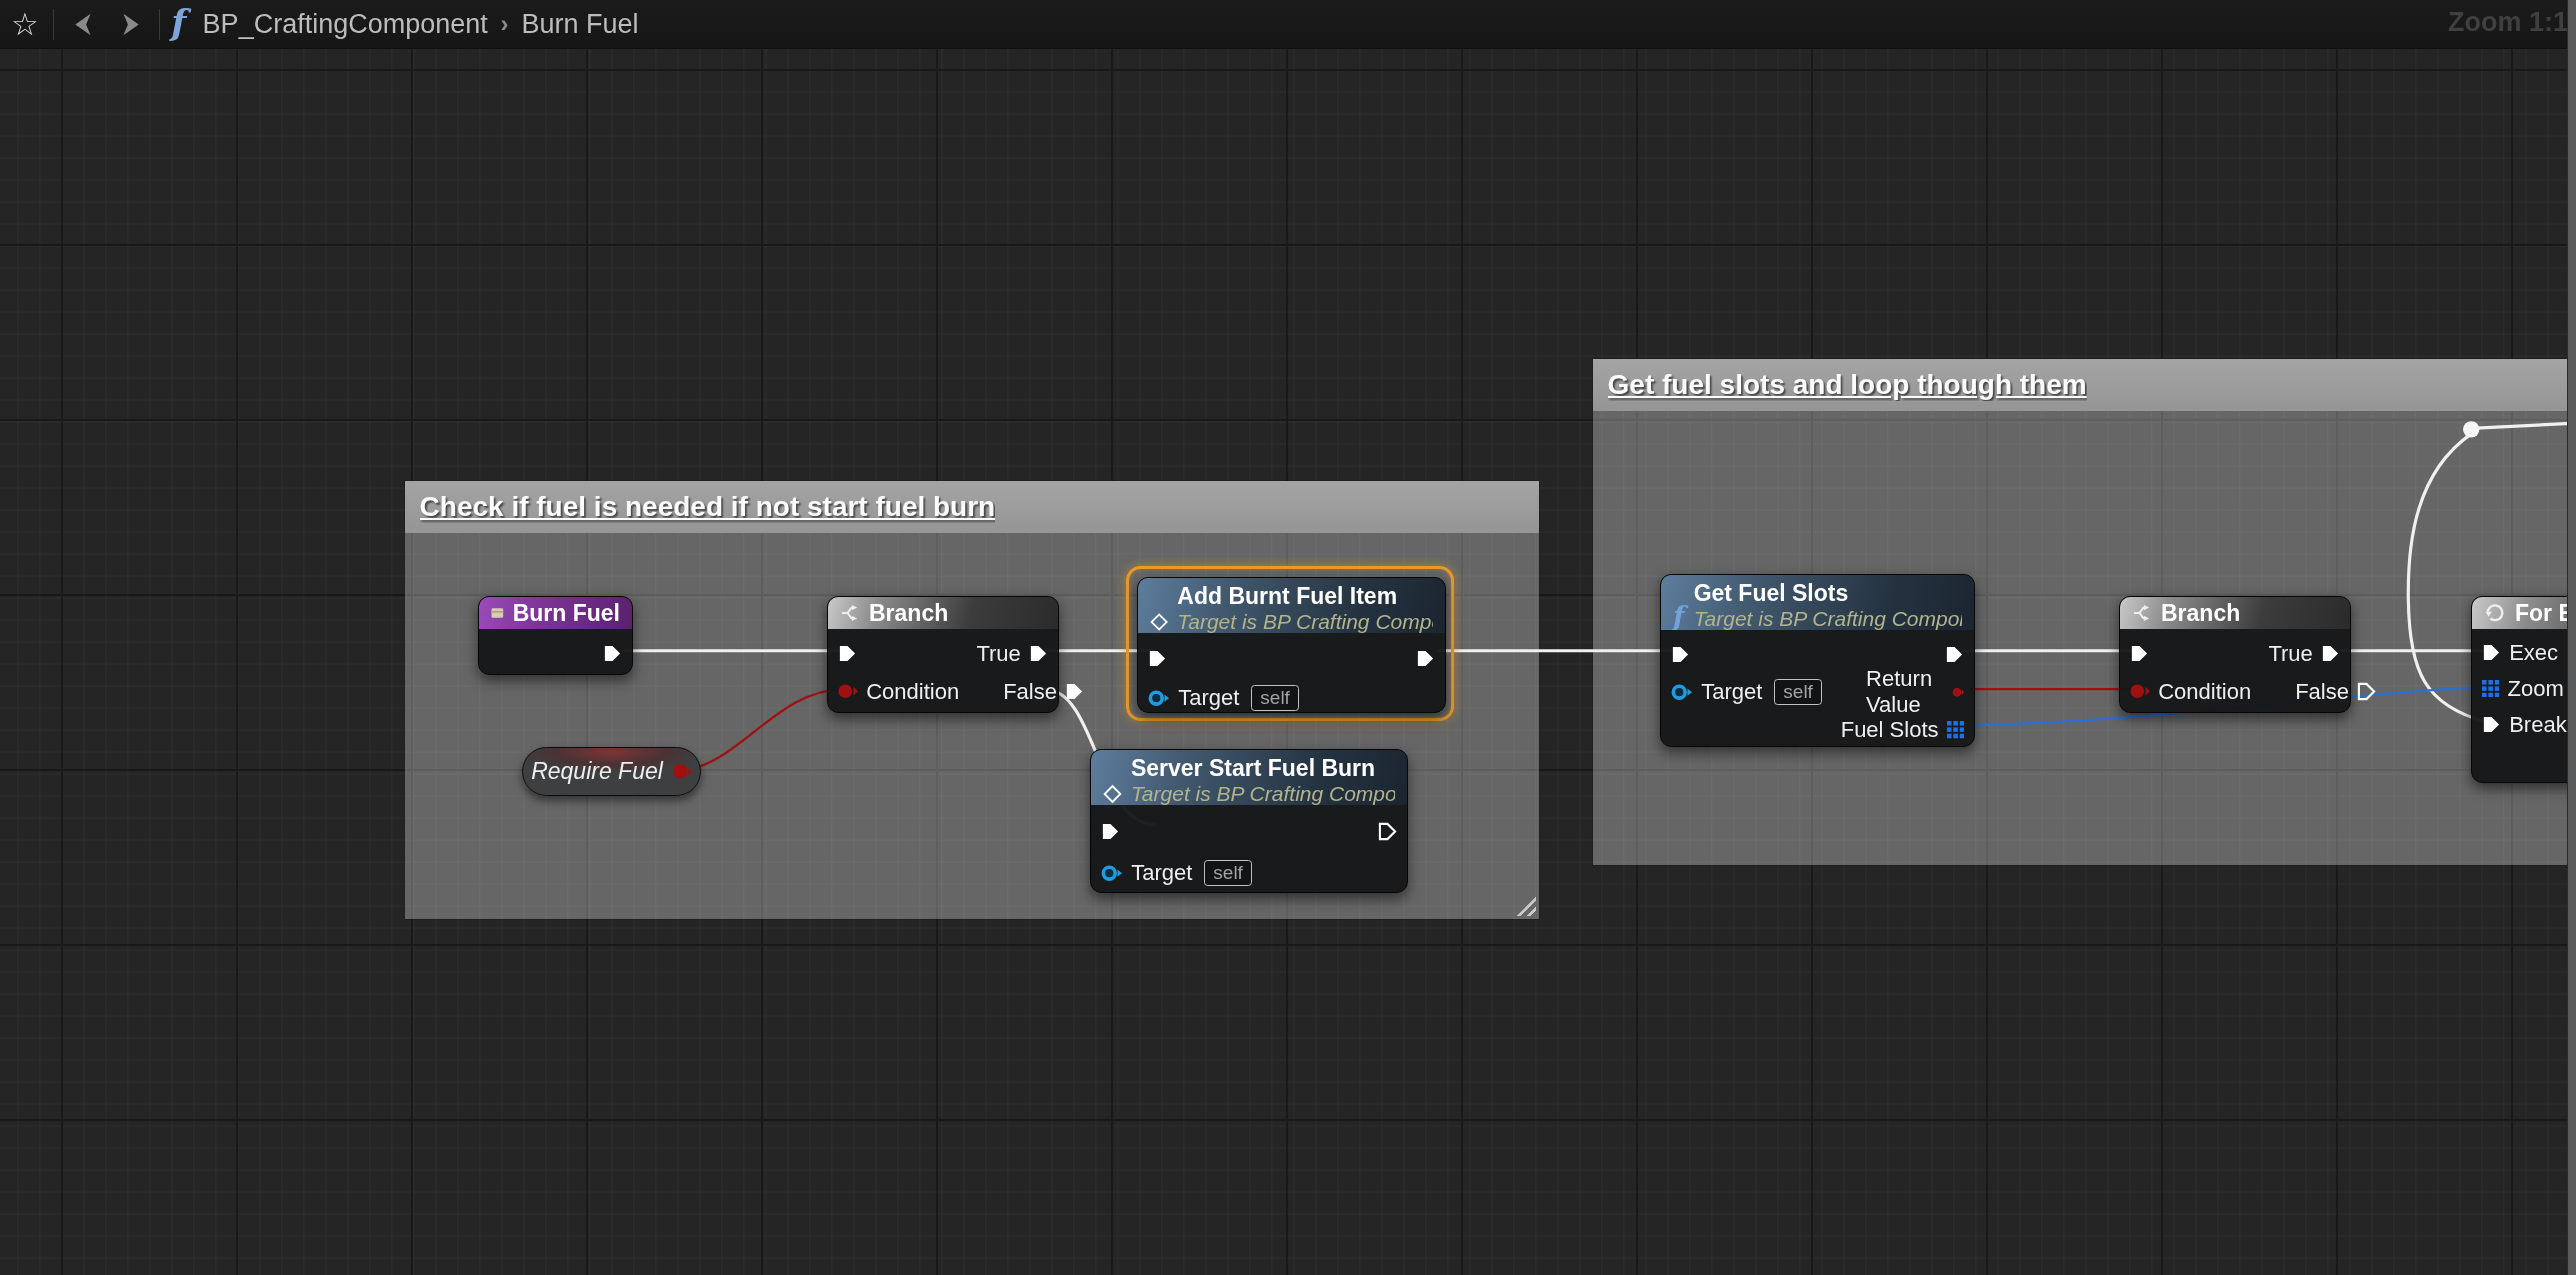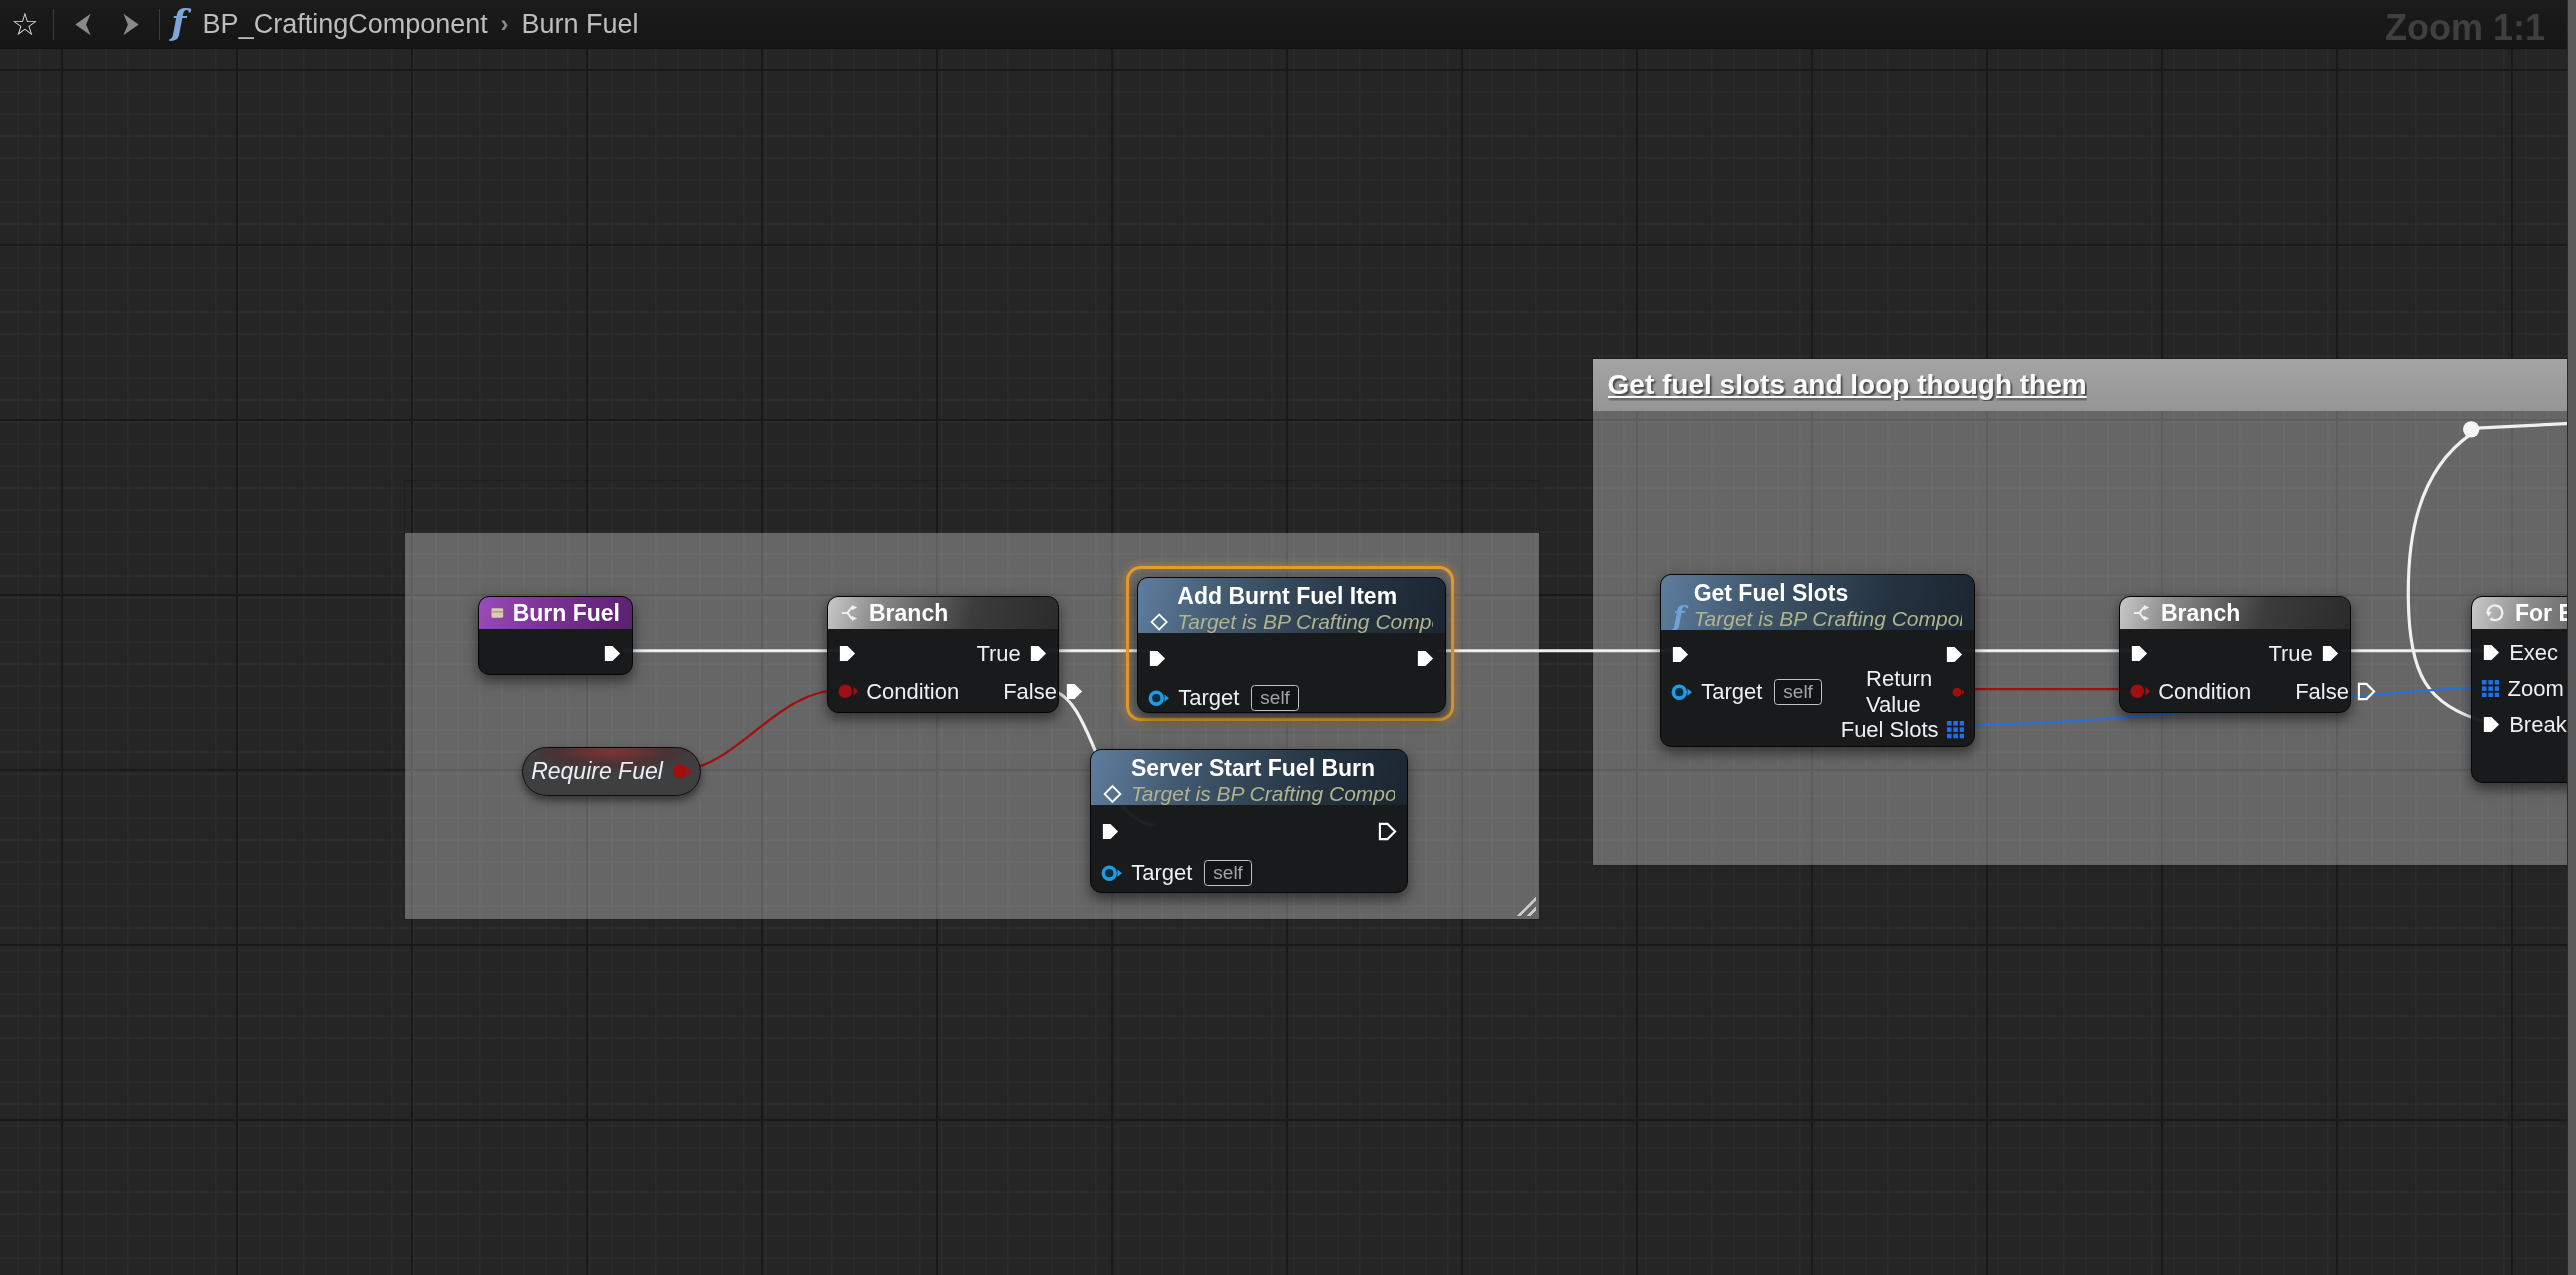--- a/index.html
+++ b/index.html
@@ -18,21 +18,21 @@
   .toolbar{position:absolute;left:0;top:0;width:2576px;height:48px;z-index:50;
     background:linear-gradient(#1b1b1b,#161616);display:flex;align-items:center;
     border-bottom:0.9px solid #101010;}
   .tb-btn{display:flex;align-items:center;justify-content:center;height:100%;padding:0 11px;cursor:pointer;}
   .tb-sep{width:0.9px;height:31px;background:#3a3a3a;margin:0 3.6px;}
   .star{font-size:31px;color:#dcdcdc;line-height:1;}
   .fsym{font-family:"DejaVu Serif",serif;font-style:italic;font-weight:bold;
     font-size:35px;color:#7ea6d8;line-height:1;margin-top:-3.6px;}
   .crumbs{display:flex;align-items:center;gap:12.8px;margin-left:9px;font-size:27px;color:#bdbdbd;}
   .crumb-sep{color:#8b8b8b;font-size:24px;font-weight:bold;}
-  .zoom-ind{position:absolute;right:31px;top:7.3px;font-size:36px;font-weight:bold;color:#3f3f3f;z-index:51;}
+  .zoom-ind{position:absolute;right:8px;top:7.3px;font-size:27px;font-weight:bold;color:#3f3f3f;z-index:51;}
   .vscroll{position:absolute;right:0;top:0;width:8.2px;height:1276px;background:#5a5a5a;z-index:60;border-left:0.9px solid #2a2a2a;}
 
   
   .comment{position:absolute;z-index:1;border:0.9px solid rgba(20,20,20,.35);}
   .comment .c-head{height:52px;background:linear-gradient(#a4a4a4,#959595);
     display:flex;align-items:center;padding:0 14.6px;cursor:pointer;}
   .comment .c-title{font-size:28px;font-weight:bold;color:#fbfbfb;
     text-shadow:1.8px 1.8px 1.8px rgba(0,0,0,.55);white-space:nowrap;overflow:hidden;text-decoration:underline;}
   .comment .c-body{position:absolute;left:0;right:0;top:52px;bottom:0;background:rgba(255,255,255,.30);}
   .resize-handle{position:absolute;right:2.7px;bottom:2.7px;width:20px;height:20px;
@@ -69,20 +69,23 @@
     box-shadow:0 4.6px 9px rgba(0,0,0,.5);cursor:grab;font-style:italic;}
   .pill .pin-label{font-size:23px;}
   svg.picon{display:block;}
 </style>
 </head>
 <body>
 
 <div id="stage">
 
   <div class="comment" style="left:404px;top:480px;width:1134px;height:438px;">
+    <div class="c-head">
+      <span class="c-title">Check if fuel is needed if not start fuel burn</span>
+    </div>
     <div class="c-body"></div>
     <div class="resize-handle"></div>
   </div>
 
   <div class="comment" style="left:1592px;top:358px;width:1021px;height:506px;">
     <div class="c-head">
       <span class="c-title">Get fuel slots and loop though them</span>
     </div>
     <div class="c-body"></div>
   </div>

